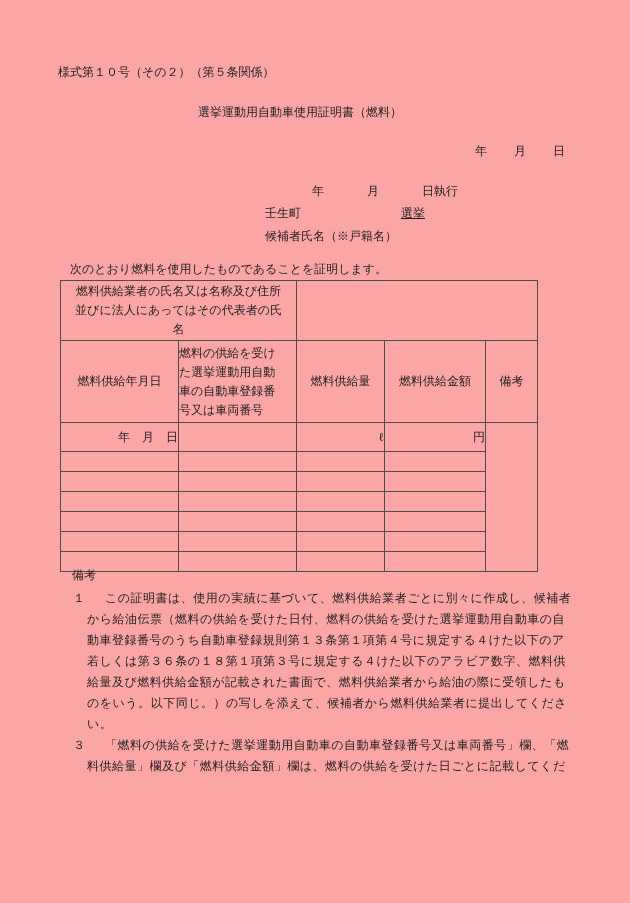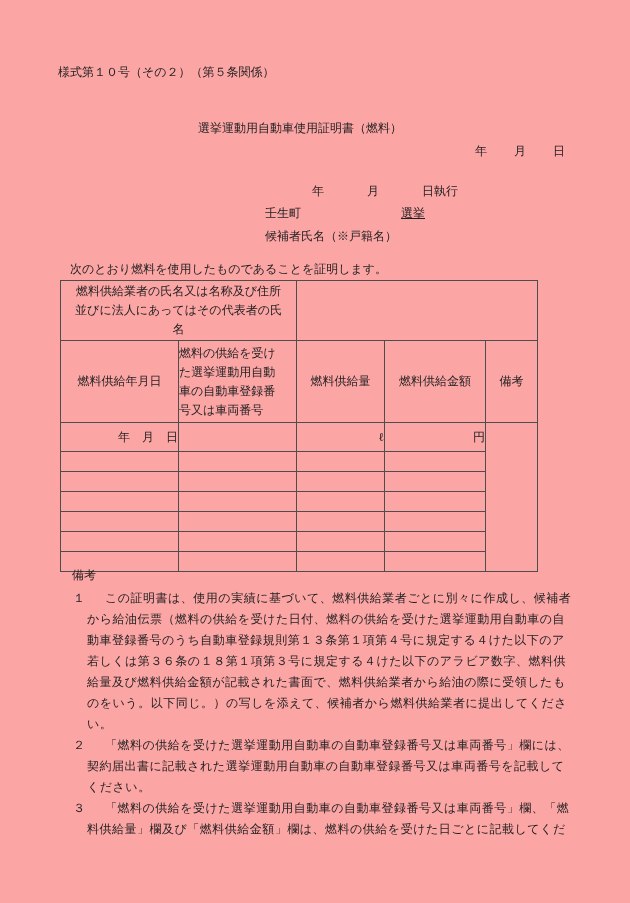--- a/index.html
+++ b/index.html
@@ -11,21 +11,21 @@
   }
   .page {
     position:relative;
     width:630px; height:903px;
     background:#fca5a5;
     overflow:hidden;
   }
   .abs { position:absolute; white-space:nowrap; }
 
   .form-number  { left:58px;  top:64px; }
-  .doc-title    { left:198px; top:120px; }
+  .doc-title    { left:198px; top:104px; }
 
   .date-row { display:flex; justify-content:space-between; }
   .issue-date   { left:475px; top:143px; width:90px; }
   .exec-date    { left:312px; top:183px; width:146px; }
 
   .muni-line    { left:265px; top:205px; }
   .muni-line .election-gap { margin-left:100px;text-decoration:underline; }
   .candidate-line { left:265px; top:228px; }
   .intro-line   { left:70px;  top:261px; }
 
@@ -177,25 +177,20 @@
     <div>
       <div class="note-line"><span class="note-num">１</span><span>この証明書は、使用の実績に基づいて、燃料供給業者ごとに別々に作成し、候補者</span></div>
       <div class="note-line note-cont">から給油伝票（燃料の供給を受けた日付、燃料の供給を受けた選挙運動用自動車の自</div>
       <div class="note-line note-cont">動車登録番号のうち自動車登録規則第１３条第１項第４号に規定する４けた以下のア</div>
       <div class="note-line note-cont">若しくは第３６条の１８第１項第３号に規定する４けた以下のアラビア数字、燃料供</div>
       <div class="note-line note-cont">給量及び燃料供給金額が記載された書面で、燃料供給業者から給油の際に受領したも</div>
       <div class="note-line note-cont">のをいう。以下同じ。）の写しを添えて、候補者から燃料供給業者に提出してくださ</div>
       <div class="note-line note-cont">い。</div>
     </div>
 
-    <div>
-      <div class="note-line"><span class="note-num">２</span><span>「燃料の供給を受けた選挙運動用自動車の自動車登録番号又は車両番号」欄には、</span></div>
-      <div class="note-line note-cont">契約届出書に記載された選挙運動用自動車の自動車登録番号又は車両番号を記載して</div>
-      <div class="note-line note-cont">ください。</div>
-    </div>
 
     <div>
       <div class="note-line"><span class="note-num">３</span><span>「燃料の供給を受けた選挙運動用自動車の自動車登録番号又は車両番号」欄、「燃</span></div>
       <div class="note-line note-cont">料供給量」欄及び「燃料供給金額」欄は、燃料の供給を受けた日ごとに記載してくだ</div>
     </div>
 
   </div>
 
 </div>
 

